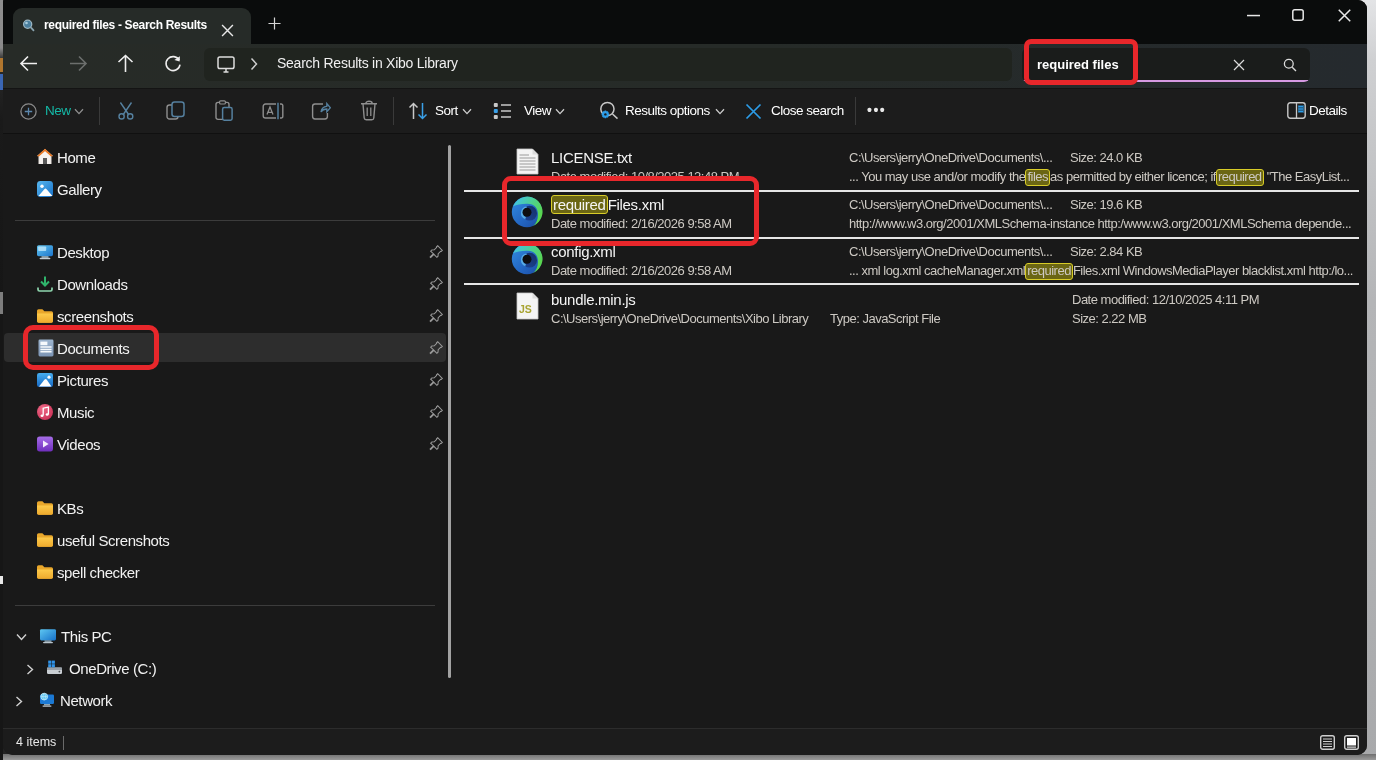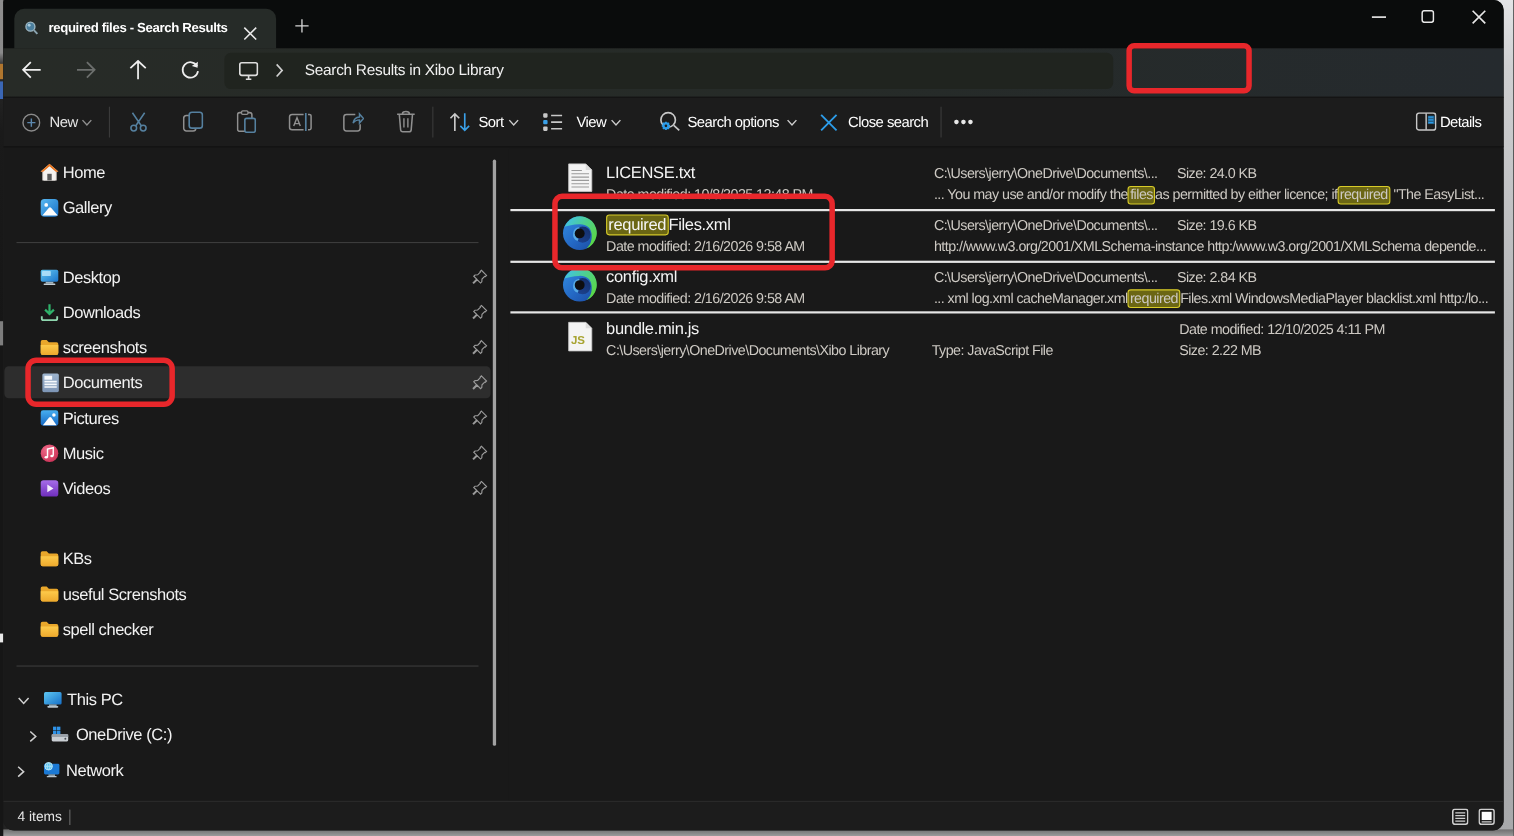--- a/index.html
+++ b/index.html
@@ -103,29 +103,40 @@
       <div id="addrbar" class="abs">
         <svg class="abs" style="left:13px;top:8px" width="18" height="17" viewBox="0 0 18 17">
             <rect x="1" y="1" width="16" height="11.5" rx="1.8" fill="none" stroke="#dddddd" stroke-width="1.5"></rect>
             <path d="M6.5 16 H11.5 M9 13 V15.5" stroke="#dddddd" stroke-width="1.5"></path>
           </svg>
         <svg class="abs" style="left:46px;top:9px" width="8" height="14" viewBox="0 0 8 14">
             <path d="M1.5 1.5 L6.5 7 L1.5 12.5" stroke="#cfcfcf" stroke-width="1.5" fill="none"></path>
           </svg>
       </div>
       <div id="addrtext" class="abs">Search Results in Xibo Library</div>
+      <div id="searchbox" class="abs">
+        <div id="searchtext" class="abs">required files</div>
+        <svg class="abs" style="left:211px;top:11px" width="12" height="12" viewBox="0 0 12 12">
+            <path d="M1 1 L11 11 M11 1 L1 11" stroke="#dcdcdc" stroke-width="1.2"></path>
+          </svg>
+        <svg class="abs" style="left:261px;top:10px" width="14" height="14" viewBox="0 0 14 14">
+            <circle cx="5.8" cy="5.8" r="4.4" fill="none" stroke="#dcdcdc" stroke-width="1.3"></circle>
+            <line x1="9.2" y1="9.2" x2="13" y2="13" stroke="#dcdcdc" stroke-width="1.3"></line>
+          </svg>
+        <div id="searchline" class="abs"></div>
+      </div>
     </div>
     <div id="toolbar" class="abs">
       <div class="abs" style="left:0;top:0;width:1364px;height:1px;background:#141414"></div>
 
       <svg class="abs" style="left:17px;top:15px" width="17" height="17" viewBox="0 0 17 17">
           <circle cx="8.5" cy="8.5" r="7.6" fill="none" stroke="#8a8a8a" stroke-width="1.3"></circle>
           <path d="M8.5 4.8 V12.2 M4.8 8.5 H12.2" stroke="#5c87ad" stroke-width="1.3"></path>
         </svg>
-      <div class="abs tlabel" style="left:42px;top:15px;color:#e5e5e5">New</div>
+      <div class="abs tlabel" style="left:42px;top:15px;color:#14b8a6">New</div>
       <svg class="abs" style="left:71px;top:20px" width="10" height="7" viewBox="0 0 10 7">
           <path d="M1 1.2 L5 5.6 L9 1.2" stroke="#8f8f8f" stroke-width="1.3" fill="none"></path>
         </svg>
       <div class="abs tsep" style="left:96px"></div>
 
       <svg class="abs" style="left:114px;top:13px" width="20" height="20" viewBox="0 0 20 20">
           <circle cx="4.6" cy="15.4" r="2.6" fill="none" stroke="#55809f" stroke-width="1.4"></circle>
           <circle cx="13.2" cy="15.4" r="2.6" fill="none" stroke="#55809f" stroke-width="1.4"></circle>
           <path d="M6.3 13.5 L14.5 1.5 M11.6 13.5 L3.4 1.5" stroke="#55809f" stroke-width="1.4"></path>
         </svg>
@@ -182,21 +193,21 @@
 
       <svg class="abs" style="left:596px;top:13px" width="20" height="20" viewBox="0 0 20 20">
           <circle cx="8.4" cy="8" r="6.6" fill="none" stroke="#c8c8c8" stroke-width="1.5"></circle>
           <line x1="13.5" y1="13" x2="18.5" y2="17.6" stroke="#c8c8c8" stroke-width="1.5"></line>
           <g>
             <circle cx="6.4" cy="13.4" r="3.3" fill="#2c9ce8"></circle>
             <path d="M6.4 9.6 V17.2 M2.6 13.4 H10.2 M3.7 10.7 L9.1 16.1 M9.1 10.7 L3.7 16.1" stroke="#2c9ce8" stroke-width="1.6"></path>
             <circle cx="6.4" cy="13.4" r="1.2" fill="#1c1c1c"></circle>
           </g>
         </svg>
-      <div class="abs tlabel" style="left:622px;top:15px">Search options</div>
+      <div class="abs tlabel" style="left:622px;top:15px">Results options</div>
       <svg class="abs" style="left:712px;top:20px" width="10" height="7" viewBox="0 0 10 7">
           <path d="M1 1.2 L5 5.6 L9 1.2" stroke="#cdcdcd" stroke-width="1.3" fill="none"></path>
         </svg>
 
       <svg class="abs" style="left:742px;top:15px" width="17" height="17" viewBox="0 0 17 17">
           <path d="M1.5 1.5 L15.5 15.5 M15.5 1.5 L1.5 15.5" stroke="#2c9ce8" stroke-width="1.7"></path>
         </svg>
       <div class="abs tlabel" style="left:768px;top:15px">Close search</div>
       <div class="abs tsep" style="left:852px"></div>
       <div class="abs" style="left:864px;top:14px;font-size:14px;color:#e8e8e8;letter-spacing:1.5px;font-weight:700">•••</div>
@@ -490,21 +501,21 @@
       <div class="fsub" style="left:387px;top:128px">... xml log.xml cacheManager.xml<span class="hl">required</span>Files.xml WindowsMediaPlayer blacklist.xml http:/lo...</div>
       <div class="csep" style="top:148px"></div>
 
       <svg class="abs" style="left:54px;top:157px" width="23" height="28" viewBox="0 0 23 28">
           <path d="M1 1 H16.5 L22 6.5 V27 H1 Z" fill="#f4f4f4" stroke="#c8c8c8" stroke-width="0.8"></path>
           <path d="M16.5 1 L16.5 6.5 H22 Z" fill="#dcdcdc"></path>
           <text x="3" y="21" font-family="Liberation Sans,sans-serif" font-size="10.5" font-weight="700" fill="#a8a432">JS</text>
         </svg>
       <div class="fname" style="left:89px;top:156px">bundle.min.js</div>
       <div class="fsub" style="left:89px;top:176px">C:\Users\jerry\OneDrive\Documents\Xibo Library</div>
-      <div class="fsub" style="left:385px;top:176px">Type: JavaScript File</div>
+      <div class="fsub" style="left:368px;top:176px">Type: JavaScript File</div>
       <div class="fsub" style="left:610px;top:157px">Date modified: 12/10/2025 4:11 PM</div>
       <div class="fsub" style="left:610px;top:176px">Size: 2.22 MB</div>
     </div>
     <div id="statusbar" class="abs">
       <div id="nitems" class="abs">4 items</div>
       <div class="abs" style="left:60px;top:7px;width:1px;height:14px;background:#6a6a6a"></div>
       <svg class="abs" style="left:1317px;top:6px" width="15" height="15" viewBox="0 0 15 15">
           <rect x="0.7" y="0.7" width="13.6" height="13.6" rx="2" fill="none" stroke="#cfcfcf" stroke-width="1.4"></rect>
           <path d="M3 4 H12 M3 6.5 H12 M3 9 H12 M3 11.5 H12" stroke="#cfcfcf" stroke-width="1.2"></path>
         </svg>

